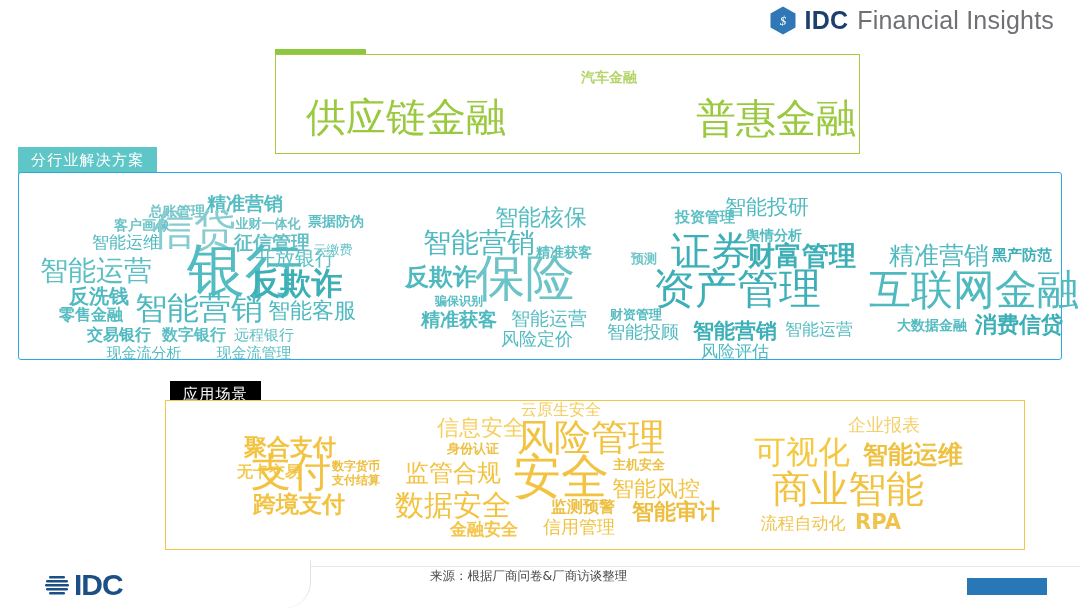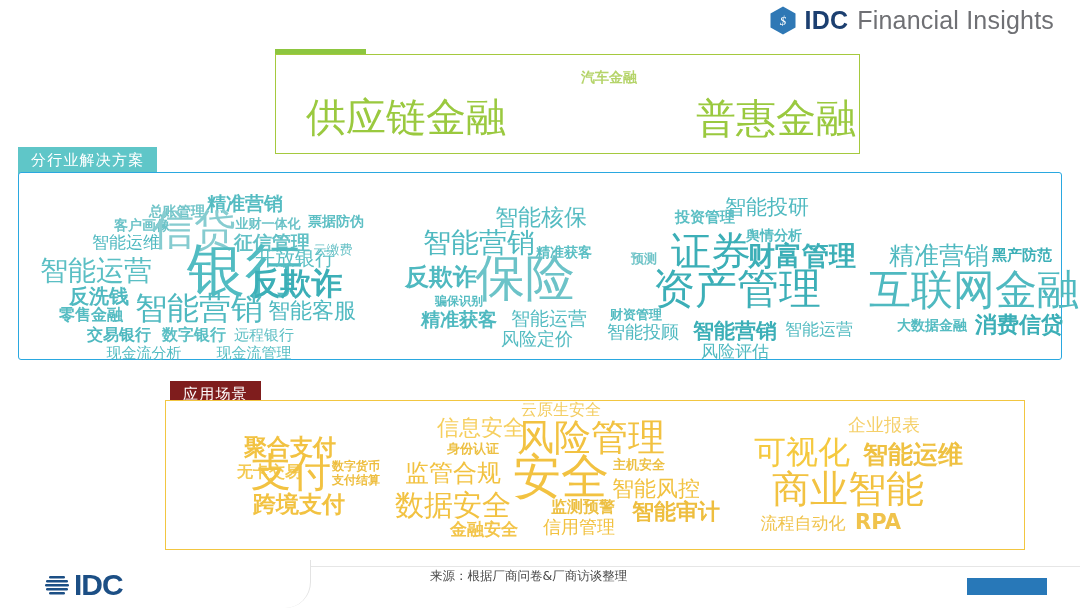--- a/index.html
+++ b/index.html
@@ -31,21 +31,21 @@
   
   #panel-industry{left:275px;top:54px;width:585px;height:100px;border:1.6px solid #a5c93e;}
   #tag-industry{left:275px;top:49px;background:#8dc63f;}
 
   
   #panel-industry-solutions{left:18px;top:172px;width:1044px;height:188px;border:1.6px solid #2aa8e0;border-radius:3px;}
   #tag-industry-solutions{left:18px;top:147px;background:#5fc6c8;}
 
   
   #panel-scenarios{left:165px;top:400px;width:860px;height:150px;border:1.6px solid #f2c641;}
-  #tag-scenarios{left:170px;top:381px;background:#7f1d1d;}
+  #tag-scenarios{left:170px;top:381px;background:#000000;}
 
   
   .cloud{position:absolute;inset:0;}
   .w{
     position:absolute;white-space:nowrap;line-height:1;
     font-family:"DejaVu Sans","Liberation Sans",sans-serif;
     transform:translate(-50%,-50%);
   }
 
   

